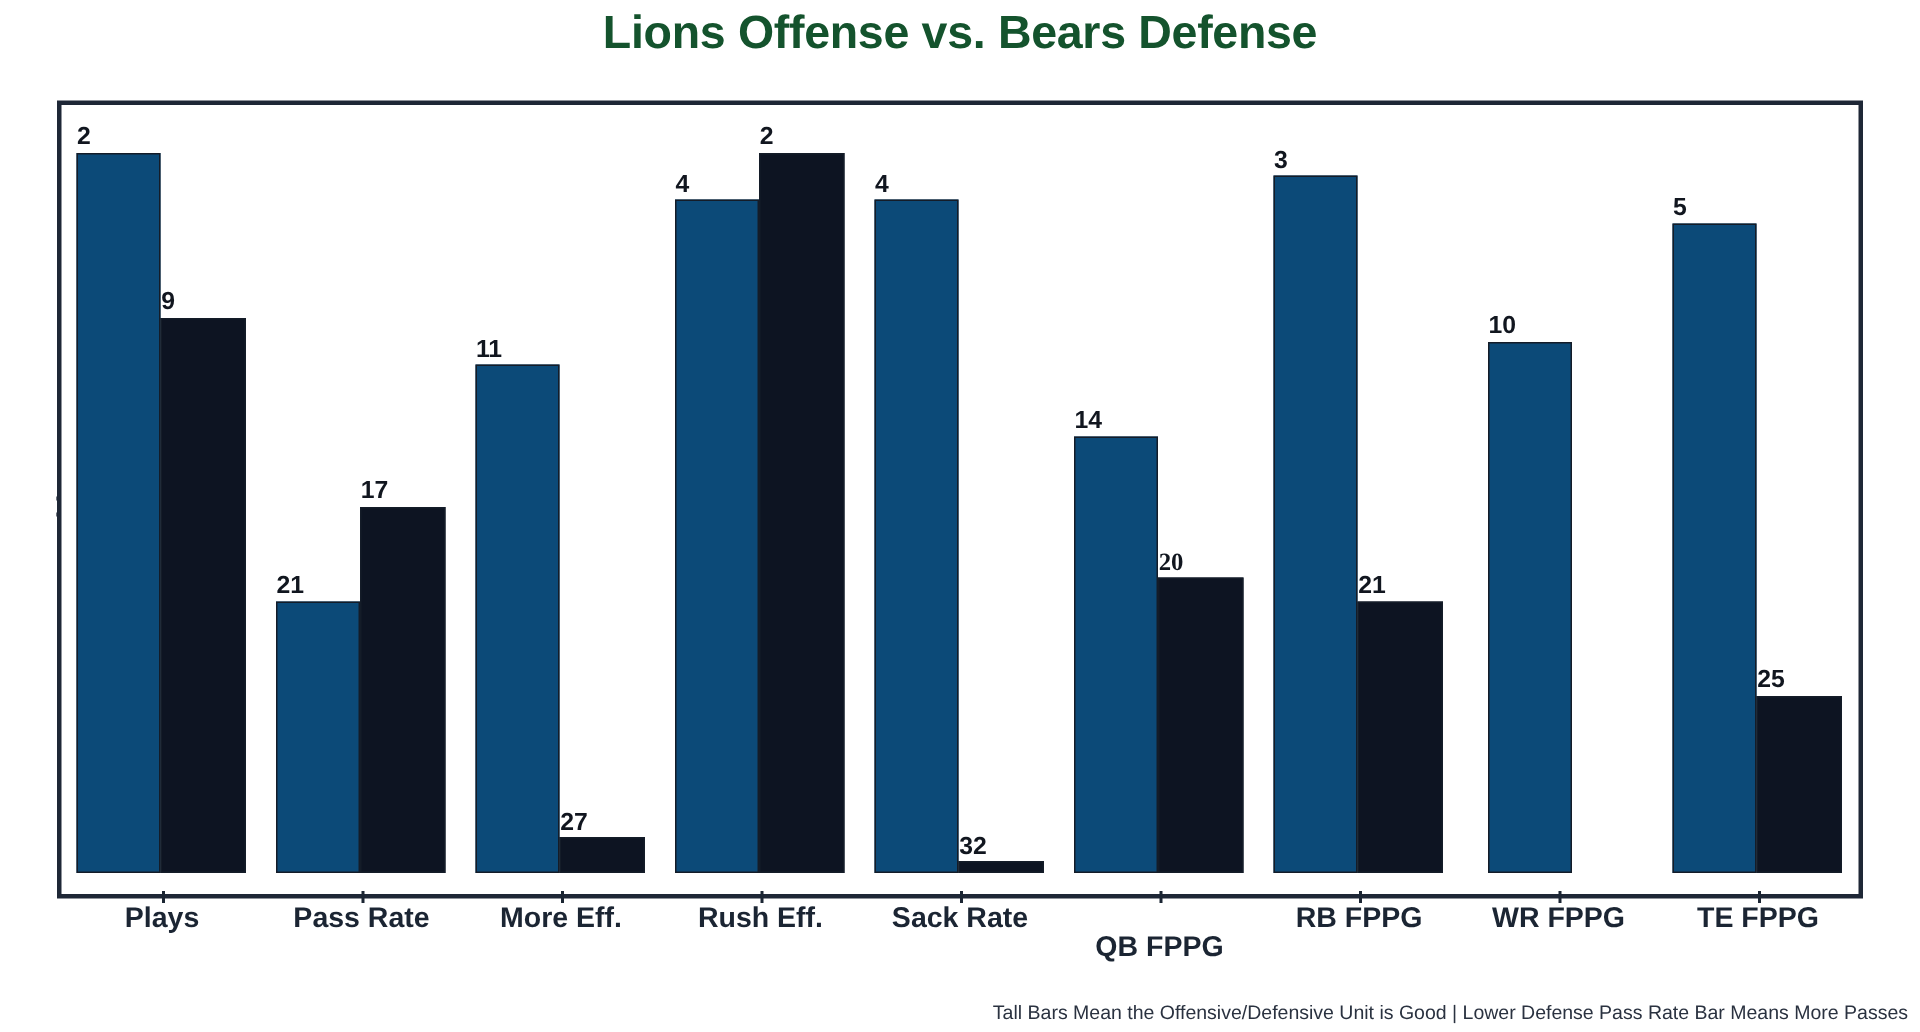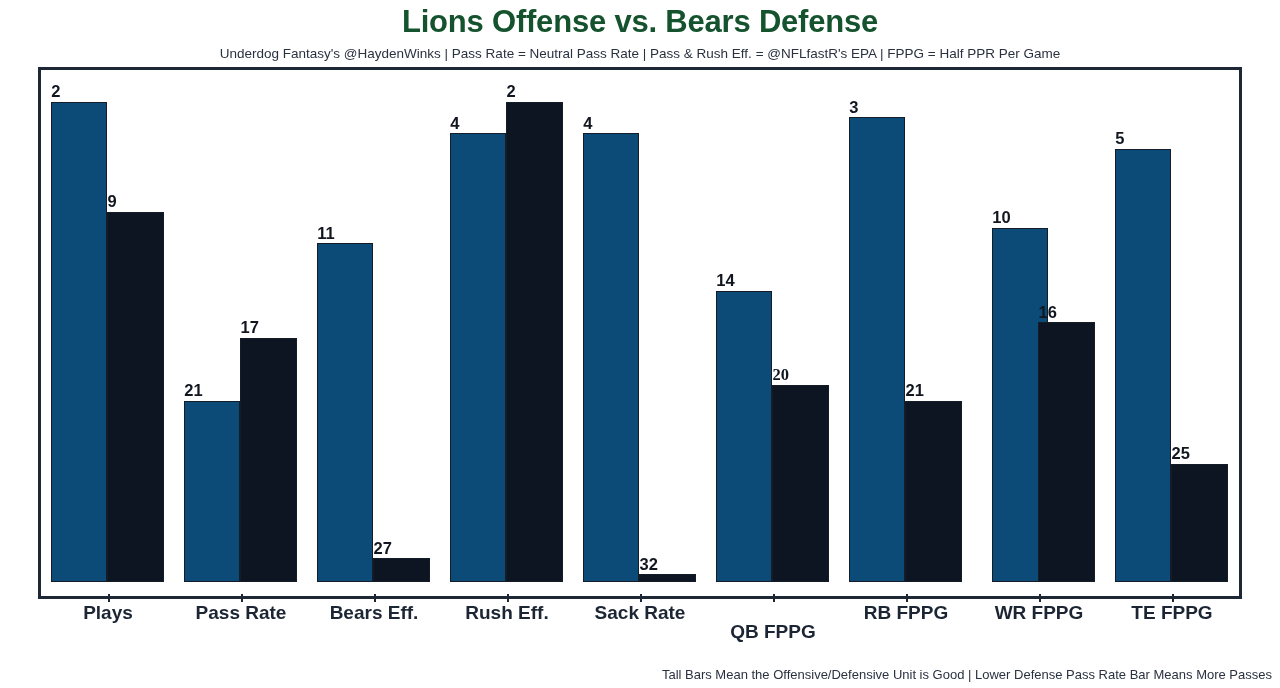--- a/index.html
+++ b/index.html
@@ -112,21 +112,20 @@
     color:#2a3240;
     text-align:right;
   }
 </style>
 </head>
 <body>
 
 <div class="chart-root">
 
   <div class="title">Lions Offense vs. Bears Defense</div>
-  <div class="subtitle">Underdog Fantasy's @HaydenWinks | Pass Rate = Neutral Pass Rate | Pass &amp; Rush Eff. = @NFLfastR's EPA | FPPG = Half PPR Per Game</div>
 
   <div class="ylabel">Ranking</div>
 
   <div class="plot-frame">
     <div class="plot-inner" id="plot-inner">
         <div class="group" style="left: 10.3075px; width: 112.385px;">
           <div class="bar-wrap" style="width: 56.1925px;">
             <div style="position: relative; width: 100%; height: 93.8462%;">
               <div class="bar-label">2</div>
               <div class="bar offense" title="Plays — Lions Offense: 2" style="height: 100%; background: rgb(12, 74, 120);"></div>
@@ -221,26 +220,20 @@
               <div class="bar-label">21</div>
               <div class="bar defense" title="RB FPPG — Bears Defense: 21" style="height: 100%; background: rgb(13, 20, 34);"></div>
             </div>
           </div>
         </div>
         <div class="group" style="left: 941.308px; width: 112.385px;">
           <div class="bar-wrap" style="width: 56.1925px;">
             <div style="position: relative; width: 100%; height: 69.2308%; padding-left: 20px;">
               <div class="bar-label">10</div>
               <div class="bar offense" title="WR FPPG — Lions Offense: 10" style="height: 100%; background: rgb(12, 74, 120);"></div>
-            </div>
-          </div>
-          <div class="bar-wrap" style="width: 56.1925px;">
-            <div style="position: relative; width: 100%; height: 50.7692%;">
-              <div class="bar-label">16</div>
-              <div class="bar defense" title="WR FPPG — Bears Defense: 16" style="height: 100%; background: rgb(13, 20, 34);"></div>
             </div>
           </div>
         </div>
         <div class="group" style="left: 1074.31px; width: 112.385px;">
           <div class="bar-wrap" style="width: 56.1925px;">
             <div style="position: relative; width: 100%; height: 84.6154%;">
               <div class="bar-label">5</div>
               <div class="bar offense" title="TE FPPG — Lions Offense: 5" style="height: 100%; background: rgb(12, 74, 120);"></div>
             </div>
           </div>
@@ -253,21 +246,21 @@
         </div>
       </div>
   </div>
 
   <div class="xaxis" id="xaxis">
       <div class="tickmark" style="left: 70px;"></div>
       <div class="xtick" style="left: 3.5px; width: 133px;">Plays</div>
       <div class="tickmark" style="left: 203px;"></div>
       <div class="xtick" style="left: 136.5px; width: 133px;">Pass Rate</div>
       <div class="tickmark" style="left: 336px;"></div>
-      <div class="xtick" style="left: 269.5px; width: 133px;">Bears Eff.</div>
+      <div class="xtick" style="left: 269.5px; width: 133px;">More Eff.</div>
       <div class="tickmark" style="left: 469px;"></div>
       <div class="xtick" style="left: 402.5px; width: 133px;">Rush Eff.</div>
       <div class="tickmark" style="left: 602px;"></div>
       <div class="xtick" style="left: 535.5px; width: 133px;">Sack Rate</div>
       <div class="tickmark" style="left: 735px;"></div>
       <div class="xtick" style="left: 668.5px; width: 133px; margin-top: 19px;">QB FPPG</div>
       <div class="tickmark" style="left: 868px;"></div>
       <div class="xtick" style="left: 801.5px; width: 133px;">RB FPPG</div>
       <div class="tickmark" style="left: 1001px;"></div>
       <div class="xtick" style="left: 934.5px; width: 133px;">WR FPPG</div>

